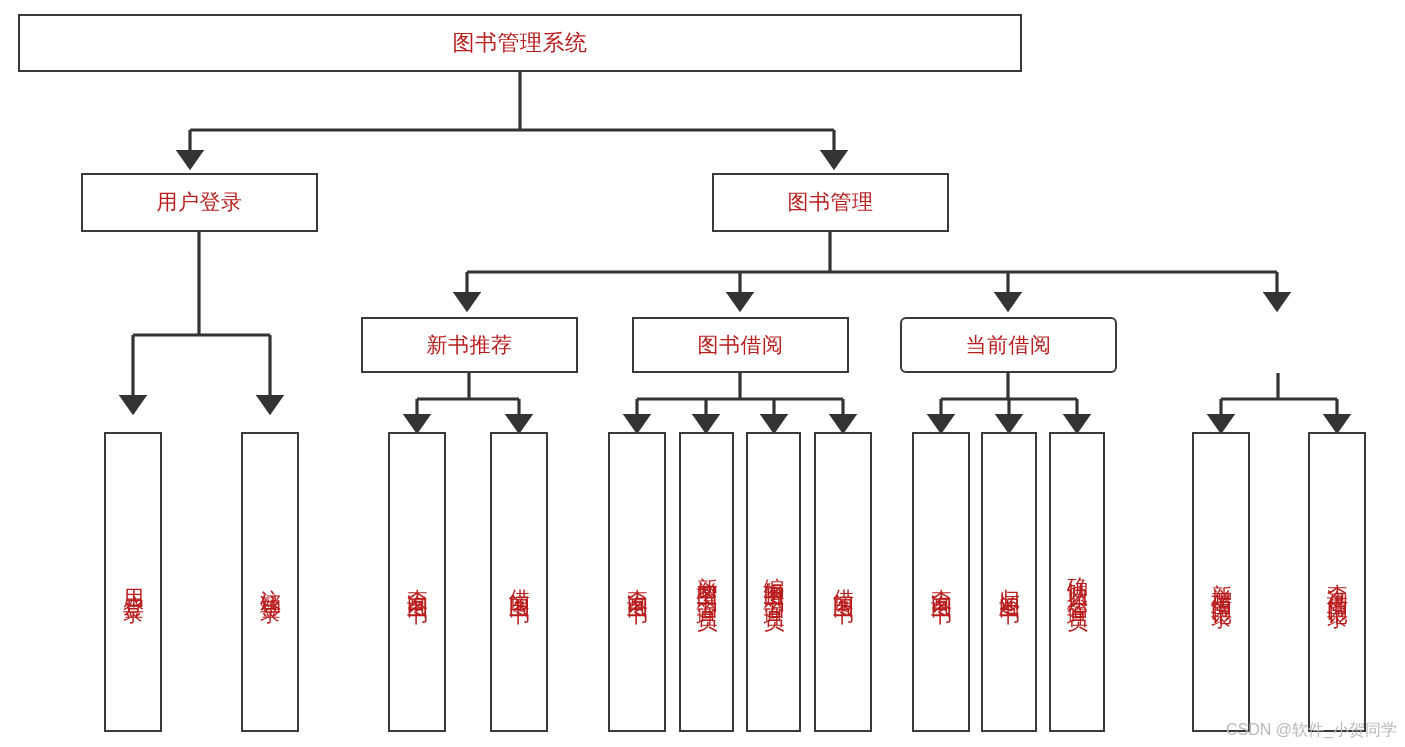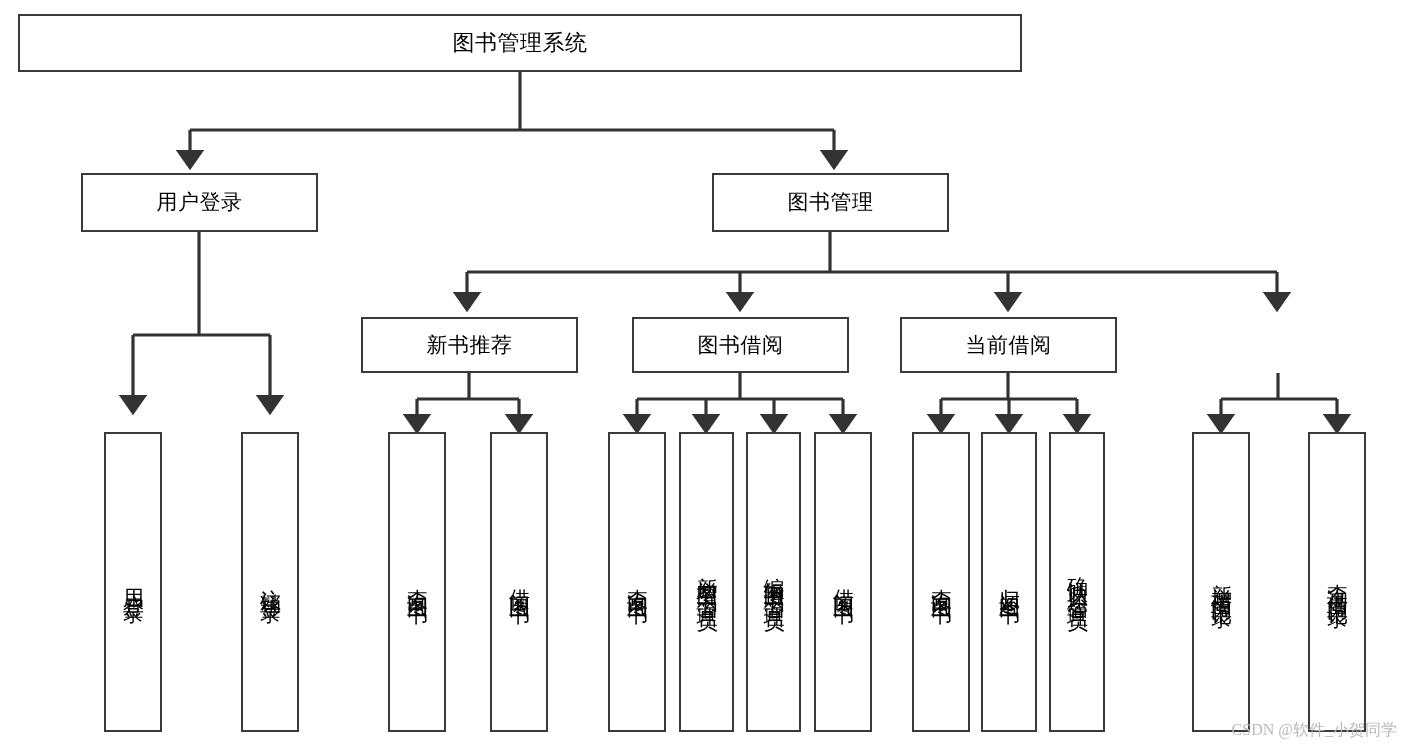--- a/index.html
+++ b/index.html
@@ -33,21 +33,21 @@
     background: #ffffff;
     border: 2.5px solid #3a3a3a;
     display: flex;
     align-items: center;
     justify-content: center;
     z-index: 3;
   }
   .node .node-label {
     display: block;
     text-align: center;
-    color: #000000;
+    color: #b91c1c;
     line-height: 1.0;
     letter-spacing: 0.5px;
   }
   
   .node.horiz .node-label {
     writing-mode: horizontal-tb;
     font-size: 21px;
   }
   .node.root .node-label {
     font-size: 22px;
@@ -66,21 +66,21 @@
     max-height: 268px;
   }
   #watermark {
     position: absolute;
     right: 8px;
     bottom: 6px;
     font-size: 16px;
     color: #b9b9b9;
     white-space: nowrap;
     z-index: 6;
-    font-family: Liberation Serif, serif;
+    font-family: Liberation Sans, sans-serif;
   }
 </style>
 </head>
 <body>
 
 <div id="diagram-root">
 
   <svg id="edge-layer" viewBox="0 0 1405 747">
     <defs>
       <marker id="arrowhead" markerWidth="9" markerHeight="9" refX="3.2" refY="4.5" orient="auto" markerUnits="strokeWidth">
@@ -144,21 +144,21 @@
   </div>
 
   <div class="node horiz" style="left:361px; top:317px; width:217px; height:56px;align-items:center;">
     <span class="node-label">新书推荐</span>
   </div>
 
   <div class="node horiz" style="left:632px; top:317px; width:217px; height:56px;">
     <span class="node-label">图书借阅</span>
   </div>
 
-  <div class="node horiz" style="left:900px; top:317px; width:217px; height:56px;">
+  <div class="node horiz" style="left:900px; top:317px; width:217px; height:56px;border-radius:6px;">
     <span class="node-label">当前借阅</span>
   </div>
 
 
   <div class="node vert" style="left:104px; top:432px; width:58px; height:300px;">
     <span class="node-label">用户登录</span>
   </div>
   <div class="node vert" style="left:241px; top:432px; width:58px; height:300px;">
     <span class="node-label">注销登录</span>
   </div>

